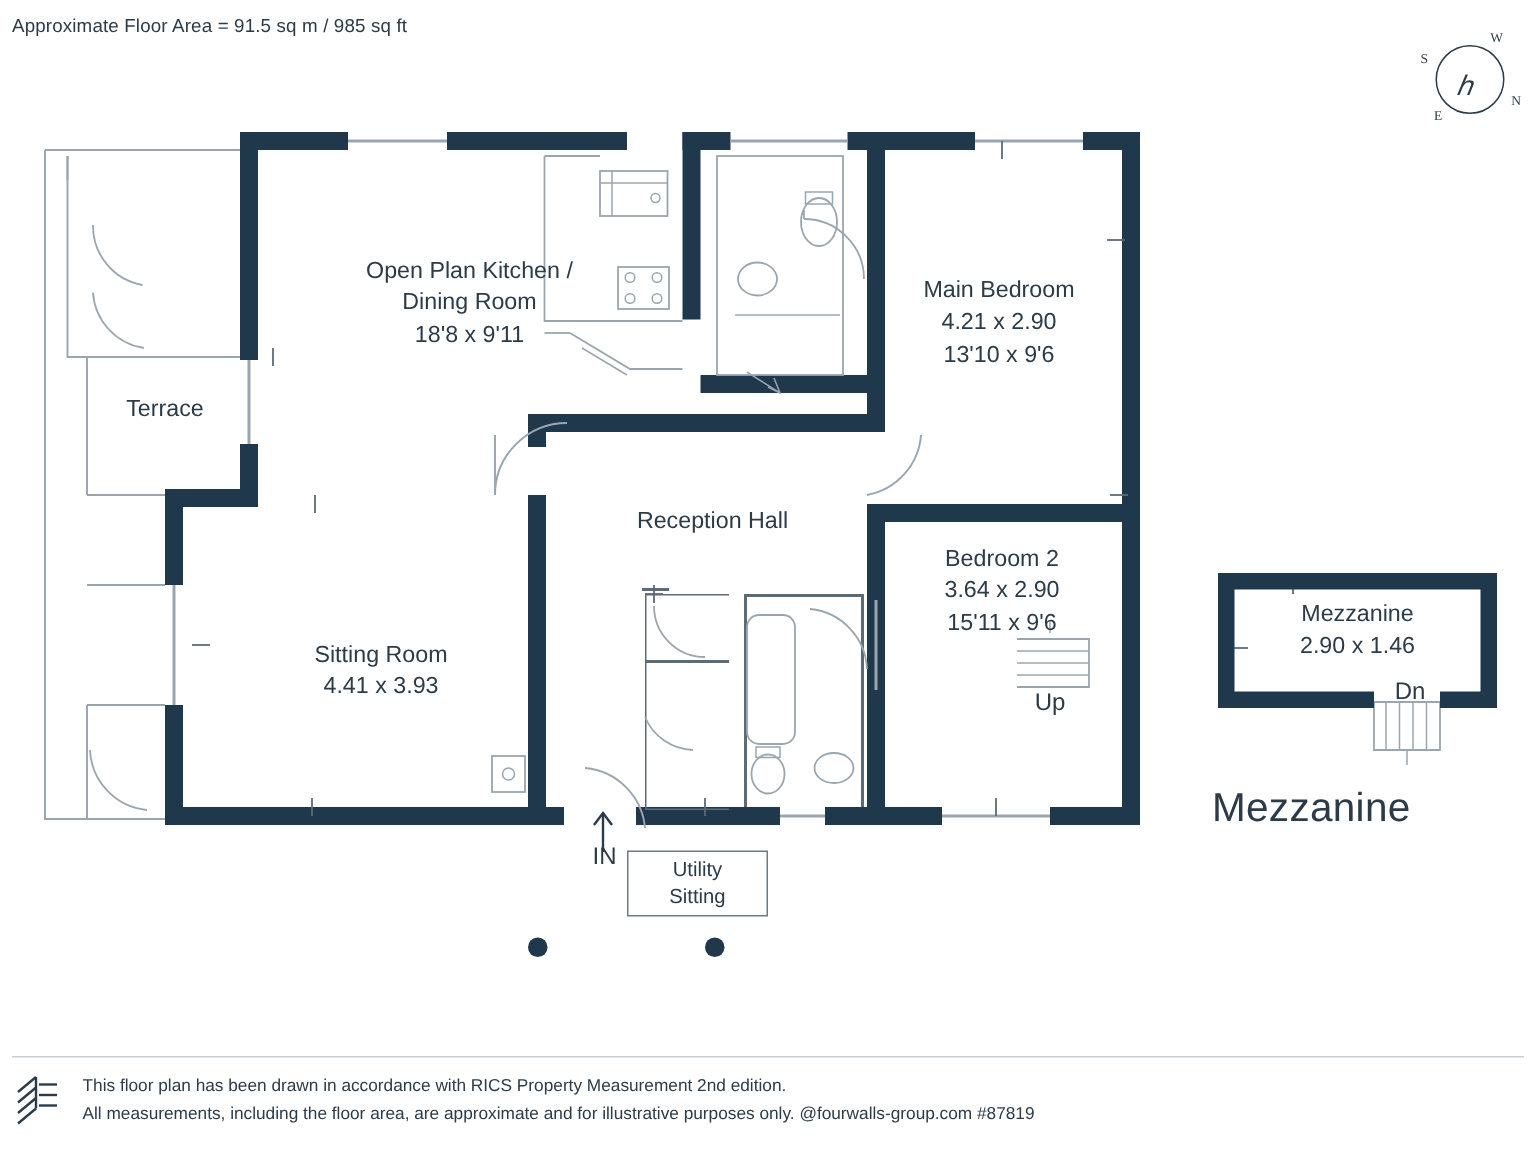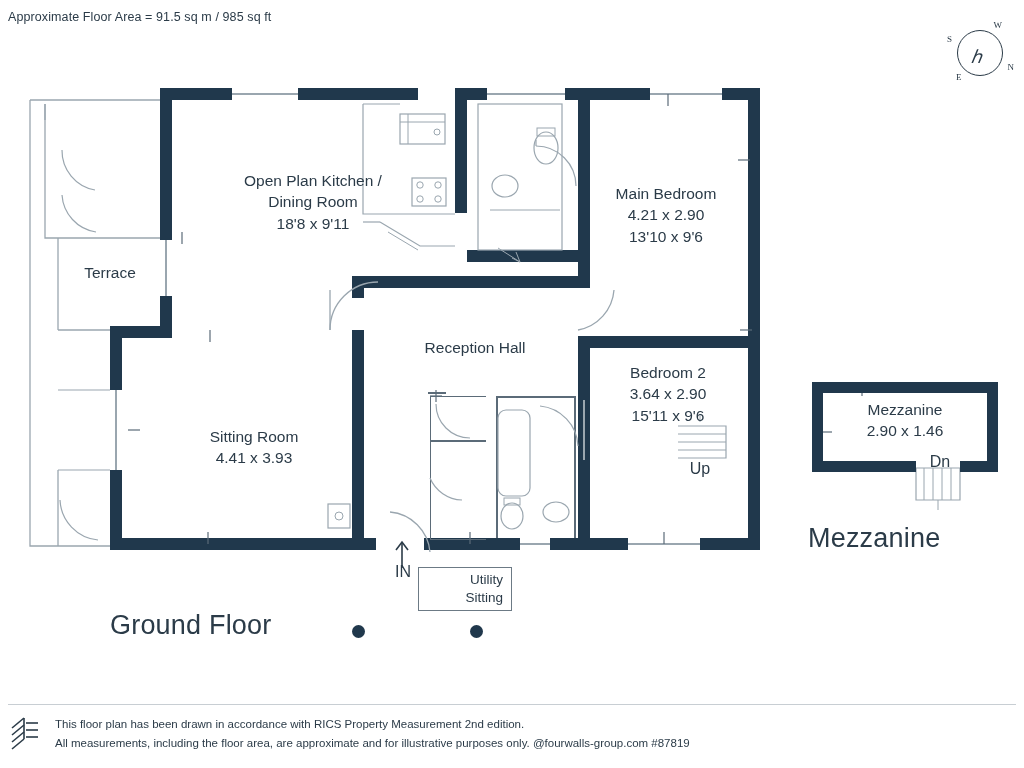--- a/index.html
+++ b/index.html
@@ -101,21 +101,21 @@
     position: absolute;
     font-size: 16px;
     color: #2b3b48;
     text-align: center;
   }
 
   .utility-box {
     position: absolute;
     border: 1px solid #6c7a85;
     background: #ffffff;
-    text-align: right;
+    text-align: center;
     font-size: 13.5px;
     line-height: 1.35;
     padding: 3px 8px;
     color: #2b3b48;
   }
 
   .dot {
     position: absolute;
     width: 13px; height: 13px;
     border-radius: 50%;
@@ -343,21 +343,20 @@
 
   <div class="small-label" style="left:386px; top:563px; width:34px;">IN</div>
   <div class="small-label" style="left:682px; top:460px; width:36px;">Up</div>
   <div class="small-label" style="left:922px; top:453px; width:36px;">Dn</div>
 
   <div class="utility-box" style="left:418px; top:567px; width:76px;">
     <div>Utility</div>
     <div>Sitting</div>
   </div>
 
-  <div class="plan-title" style="left:110px; top:610px;">Ground Floor</div>
   <div class="plan-title" style="left:808px; top:523px;">Mezzanine</div>
 
   <div class="dot" style="left:352px; top:625px;"></div>
   <div class="dot" style="left:470px; top:625px;"></div>
 </div>
 
 <div class="abs" id="footer-rule"></div>
 
 <svg class="abs" id="footer-logo" viewBox="0 0 36 38">
   <g stroke="#2b3b48" stroke-width="1.6" fill="none">

